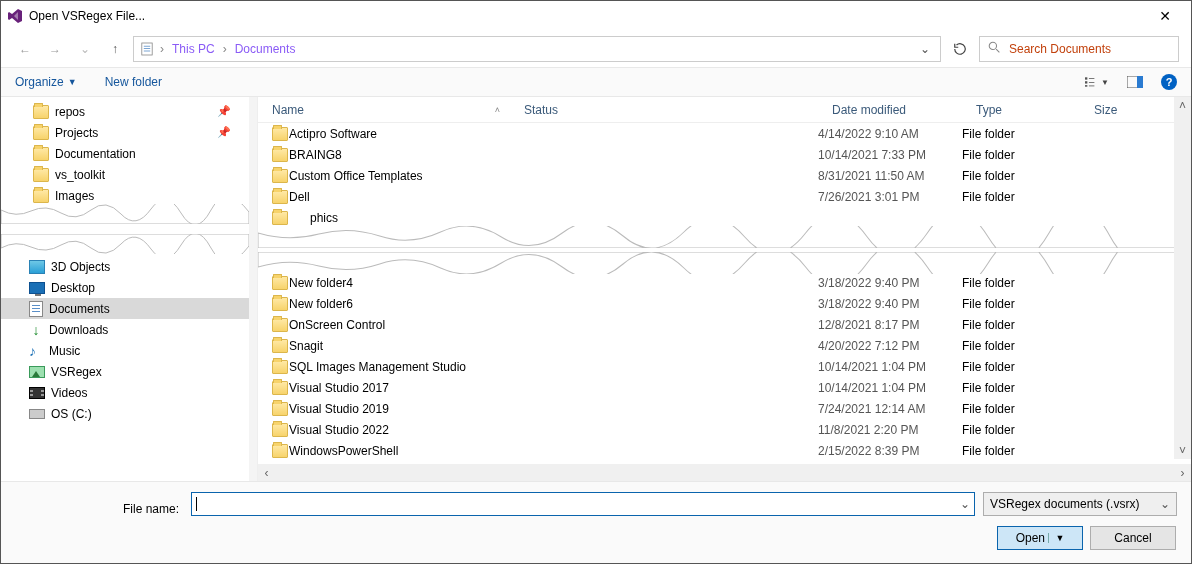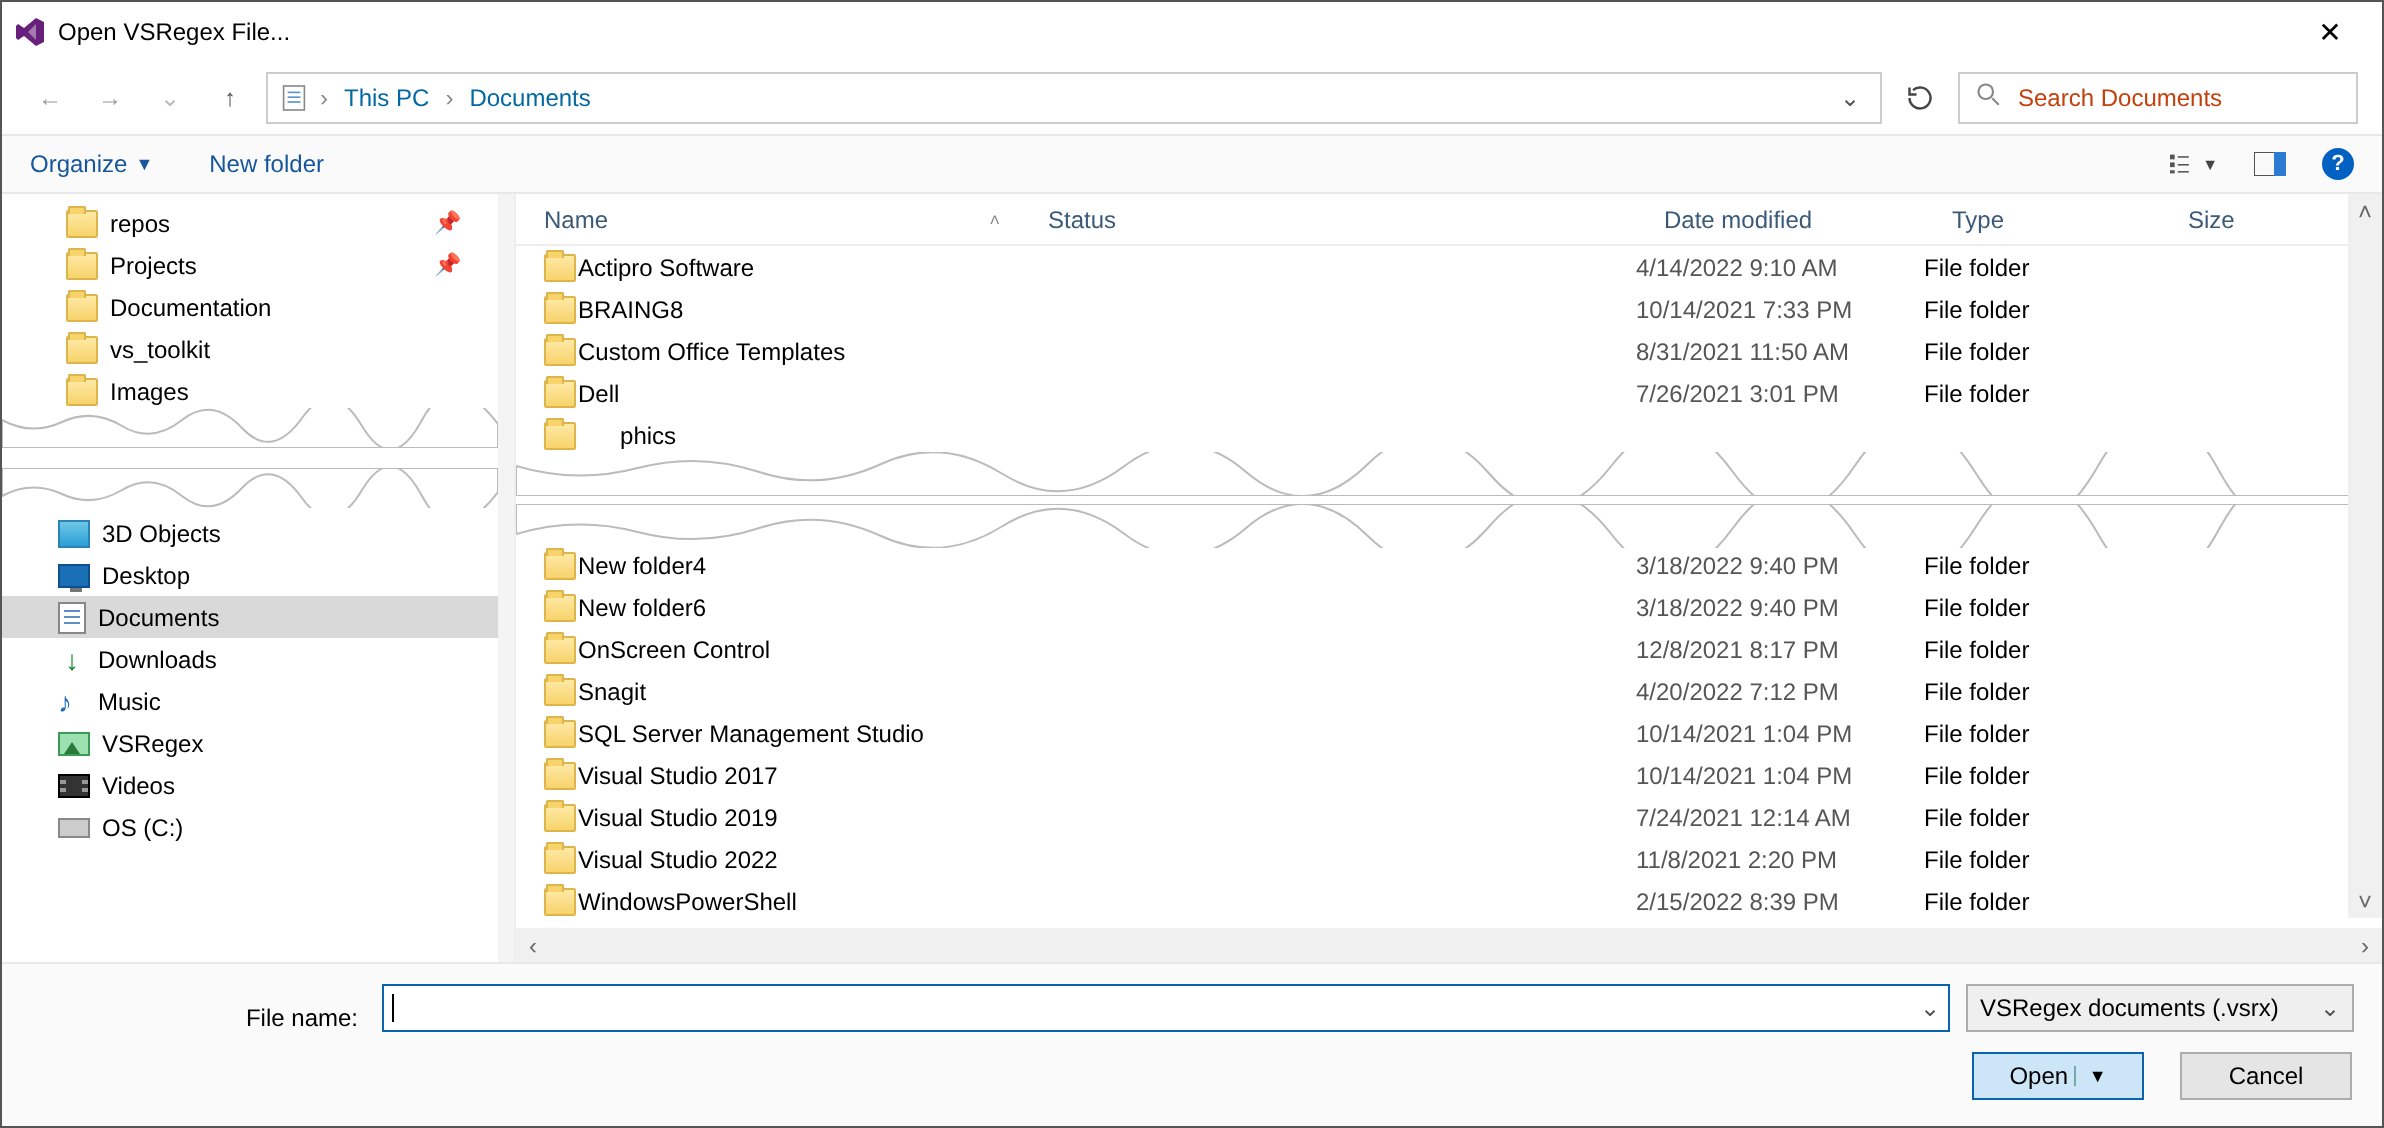--- a/index.html
+++ b/index.html
@@ -11,21 +11,21 @@
 .vs-icon { width: 16px; height: 16px; margin-right: 6px; }
 .titlebar .title { flex: 1; color: #000; }
 .titlebar .close { width: 40px; text-align: center; font-size: 14px; cursor: pointer; }
 
 
 .navbar { height: 36px; display: flex; align-items: center; padding: 0 12px; gap: 6px; }
 .nav-arrow { width: 24px; height: 24px; display: flex; align-items: center; justify-content: center; color: #999; }
 .nav-up { color: #555; }
 .breadcrumb { flex: 1; height: 26px; border: 1px solid #ccc; display: flex; align-items: center; padding: 0 4px; gap: 2px; }
 .bc-icon { width: 18px; height: 18px; display:flex; align-items:center; justify-content:center; }
-.bc-item { padding: 0 4px; color: #0369a1; }
+.bc-item { padding: 0 4px; color: #8b5cf6; }
 .bc-sep { color: #888; padding: 0 2px; }
 .bc-spacer { flex: 1; }
 .bc-chev { color: #555; padding: 0 6px; }
 .refresh { width: 26px; height: 26px; display: flex; align-items: center; justify-content: center; border: 1px solid transparent; }
 .searchbox { width: 200px; height: 26px; border: 1px solid #ccc; display: flex; align-items: center; padding: 0 8px; color: #c2410c; gap: 8px; }
 
 
 .toolbar { height: 30px; border-top: 1px solid #e8e8e8; border-bottom: 1px solid #e8e8e8; background: #fafafa; display: flex; align-items: center; padding: 0 14px; }
 .tb-left { display: flex; gap: 28px; }
 .tb-link { color: #15569c; display: flex; align-items: center; gap: 4px; cursor: pointer; }
@@ -73,21 +73,21 @@
 
 .footer { height: 82px; border-top: 1px solid #e8e8e8; background: #fafafa; padding: 10px 14px 0 14px; }
 .fn-row { display: flex; align-items: flex-end; gap: 8px; }
 .fn-label { width: 168px; text-align: right; padding-right: 4px; }
 .fn-input { flex: 1; height: 24px; border: 1px solid #0a64ad; background: #fff; display:flex; align-items:center; padding:0 4px; }
 .fn-input .caret { width:1px; height:14px; background:#000; animation: blink 1s steps(1) infinite; }
 @keyframes blink { 50% { opacity: 0; } }
 .fn-input .dd { margin-left:auto; color:#555; }
 .filter { width: 194px; height: 24px; border: 1px solid #adadad; background: #efefef; display:flex; align-items:center; padding:0 6px; }
 .filter .dd { margin-left:auto; color:#555; }
-.btn-row { display:flex; justify-content:flex-end; gap:18px; margin-top: 10px; padding-right: 1px; }
+.btn-row { display:flex; justify-content:flex-end; gap:7px; margin-top: 10px; padding-right: 1px; }
 .btn { width: 86px; height: 24px; border: 1px solid #adadad; background: #e5e5e5; display:flex; align-items:center; justify-content:center; cursor:pointer; }
 .btn.primary { border: 1px solid #0a64ad; background: #cde6f7; }
 
 
 .ico-3d { width:16px; height:14px; background: linear-gradient(#6ec8e6,#2a9fd6); border:1px solid #2a82b5; }
 .ico-desktop { width:16px; height:12px; background:#1a6fb5; border:1px solid #0d5090; position:relative; }
 .ico-desktop::after{content:""; position:absolute; bottom:-3px; left:5px; width:6px; height:2px; background:#777;}
 .ico-doc { width:14px; height:16px; background:#fff; border:1px solid #888; position:relative; }
 .ico-doc::before{content:""; position:absolute; top:3px; left:2px; right:2px; height:1px; background:#5a8fc8; box-shadow:0 3px 0 #5a8fc8, 0 6px 0 #5a8fc8;}
 .ico-down { width:14px; height:14px; display:flex; align-items:center; justify-content:center; color:#1a8a2a; font-size:14px; }
@@ -342,21 +342,21 @@
               <span class="folder-icon"></span>
               <span>Snagit</span>
             </div>
             <div class="cell-status"></div>
             <div class="cell-date">4/20/2022 7:12 PM</div>
             <div class="cell-type">File folder</div>
           </div>
           <div class="row">
             <div class="cell-name">
               <span class="folder-icon"></span>
-              <span>SQL Server Management Studio</span>
+              <span>SQL Images Management Studio</span>
             </div>
             <div class="cell-status"></div>
             <div class="cell-date">10/14/2021 1:04 PM</div>
             <div class="cell-type">File folder</div>
           </div>
           <div class="row">
             <div class="cell-name">
               <span class="folder-icon"></span>
               <span>Visual Studio 2017</span>
             </div>

